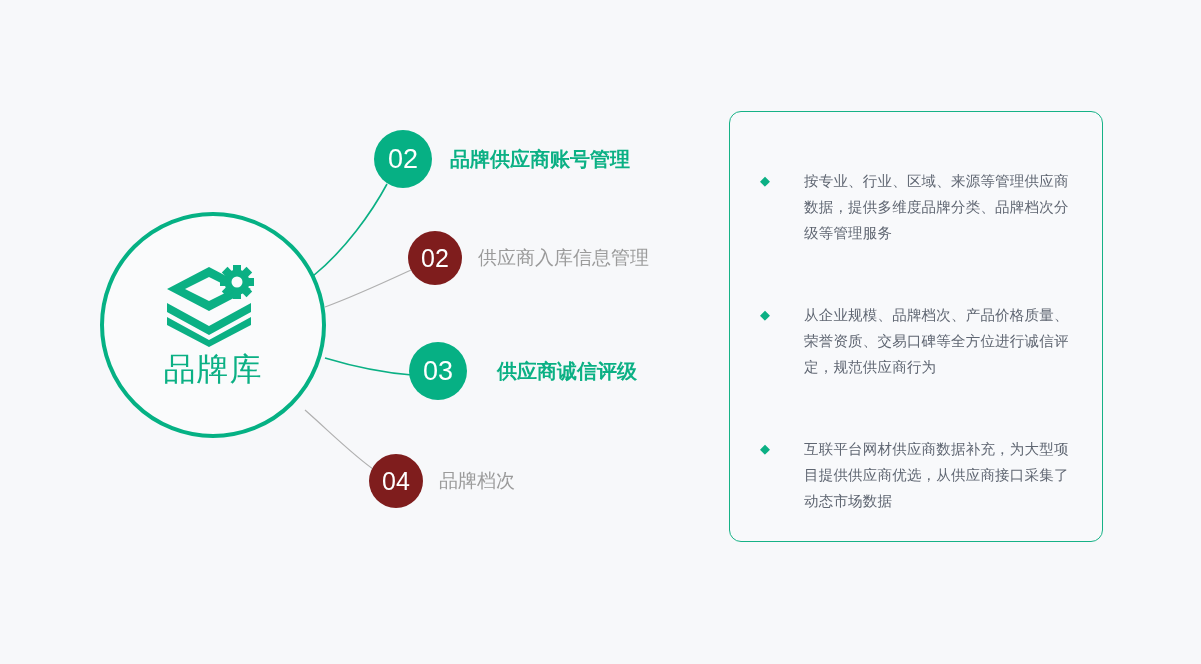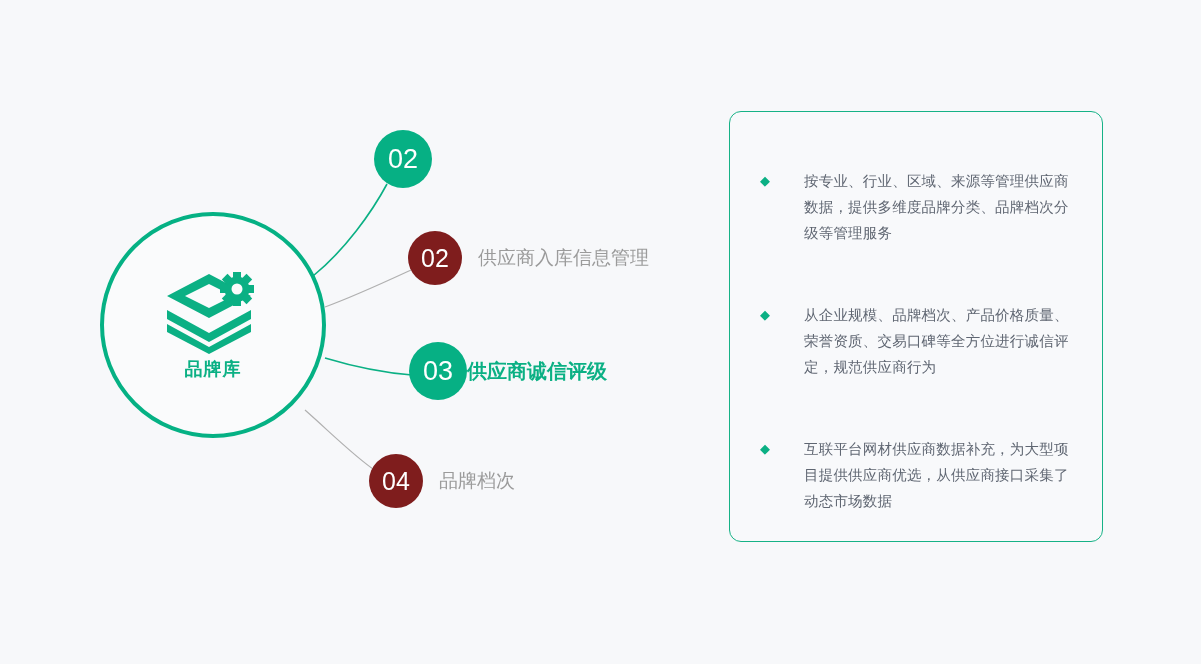--- a/index.html
+++ b/index.html
@@ -46,22 +46,22 @@
     align-items: center;
     justify-content: center;
   }
   #hub-icon {
     width: 96px;
     height: 82px;
     display: block;
     margin-bottom: 6px;
   }
   #hub-label {
-    font-size: 18px;
-    font-weight: bold;
+    font-size: 32px;
+    font-weight: normal;
     color: #0bb084;
     letter-spacing: 1px;
     line-height: 1;
   }
 
   
   .node {
     position: absolute;
     display: flex;
     align-items: center;
@@ -95,21 +95,21 @@
   #node-01 .node-title { margin-left: 18px; font-size: 20px; }
 
   
   #node-02 { left: 408px; top: 231px; }
   #node-02 .node-badge { width: 54px; height: 54px; font-size: 25px; }
   #node-02 .node-title { margin-left: 16px; font-size: 19px; }
 
   
   #node-03 { left: 409px; top: 342px; justify-content: flex-end; }
   #node-03 .node-badge { width: 58px; height: 58px; font-size: 27px; }
-  #node-03 .node-title { margin-left: 0; font-size: 20px; }
+  #node-03 .node-title { margin-left: 30px; font-size: 20px; }
 
   
   #node-04 { left: 369px; top: 454px; }
   #node-04 .node-badge { width: 54px; height: 54px; font-size: 25px; }
   #node-04 .node-title { margin-left: 16px; font-size: 19px; }
 
   
   #panel {
     position: absolute;
     left: 729px;
@@ -177,20 +177,21 @@
         <path d="M2 38 L44 61 L86 38 L86 47 L44 70 L2 47 Z"></path>
 
         <path d="M2 52 L44 75 L86 52 L86 60 L44 82 L2 60 Z"></path>
       </g>
     </svg>
     <div id="hub-label">品牌库</div>
   </div>
 
   <div class="node" id="node-01">
     <div class="node-badge green">02</div>
+    <div class="node-title green">品牌供应商账号管理</div>
   </div>
 
   <div class="node" id="node-02">
     <div class="node-badge gray">02</div>
     <div class="node-title gray">供应商入库信息管理</div>
   </div>
 
   <div class="node" id="node-03">
     <div class="node-badge green">03</div>
     <div class="node-title green">供应商诚信评级</div>

